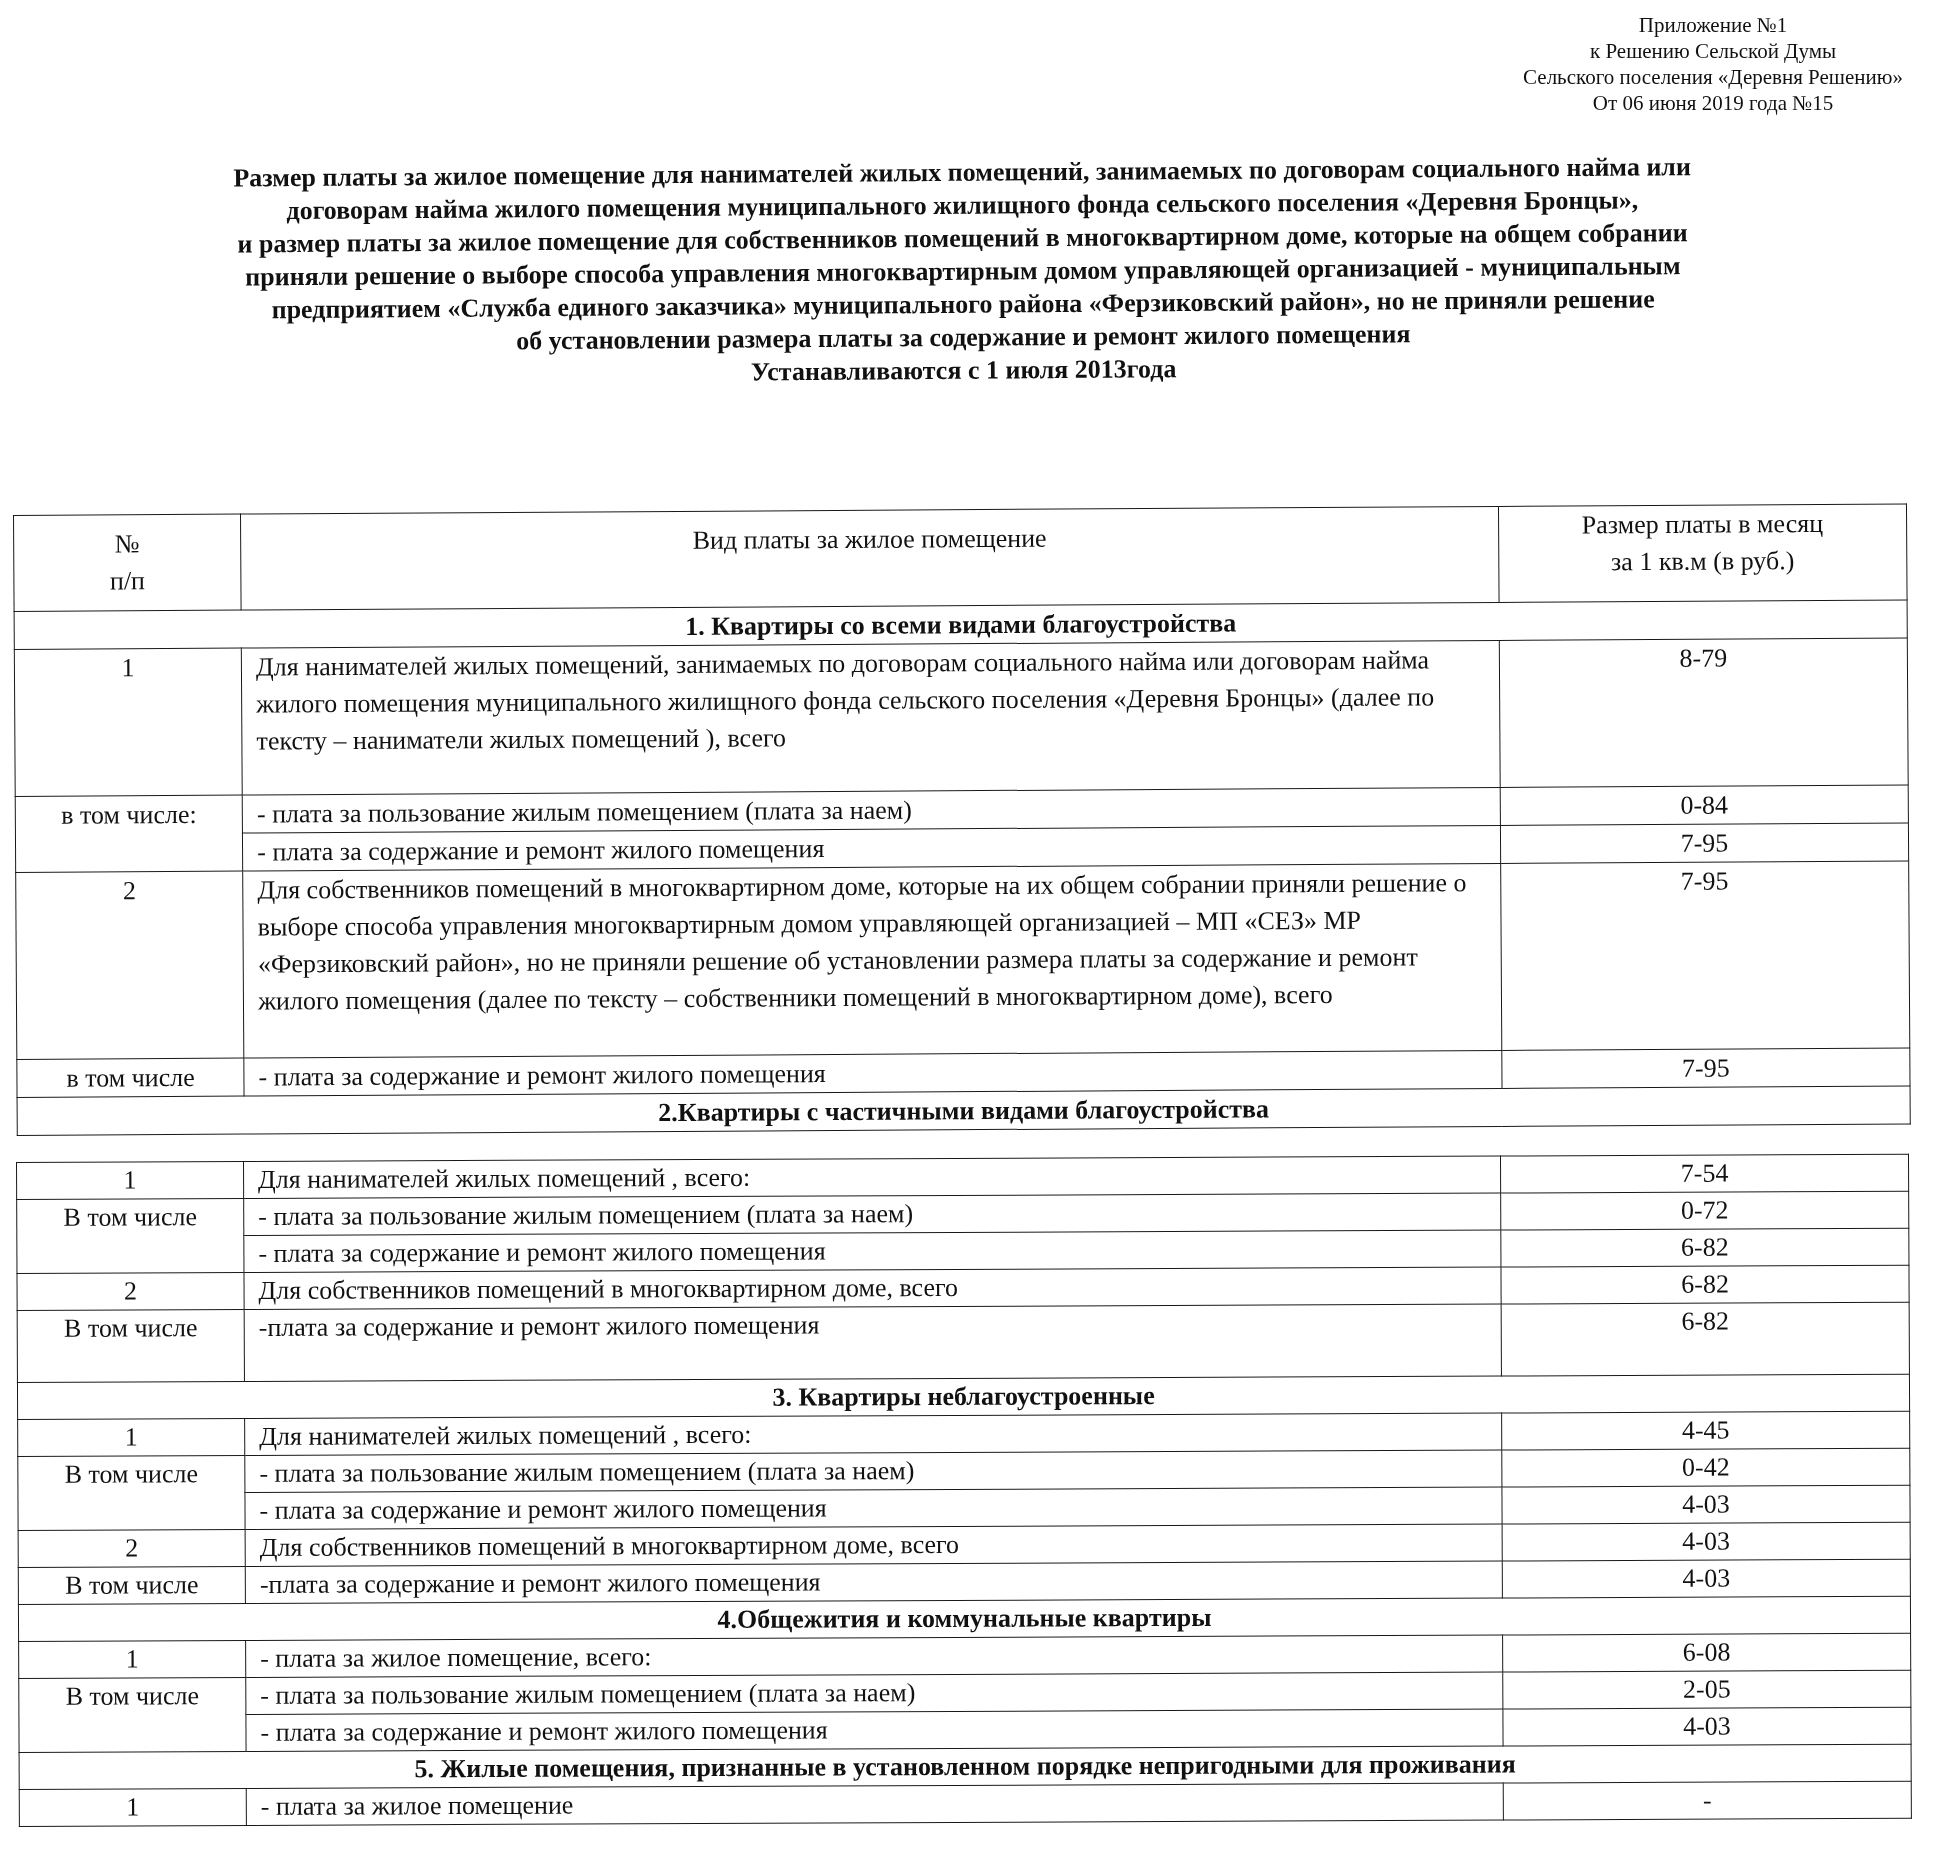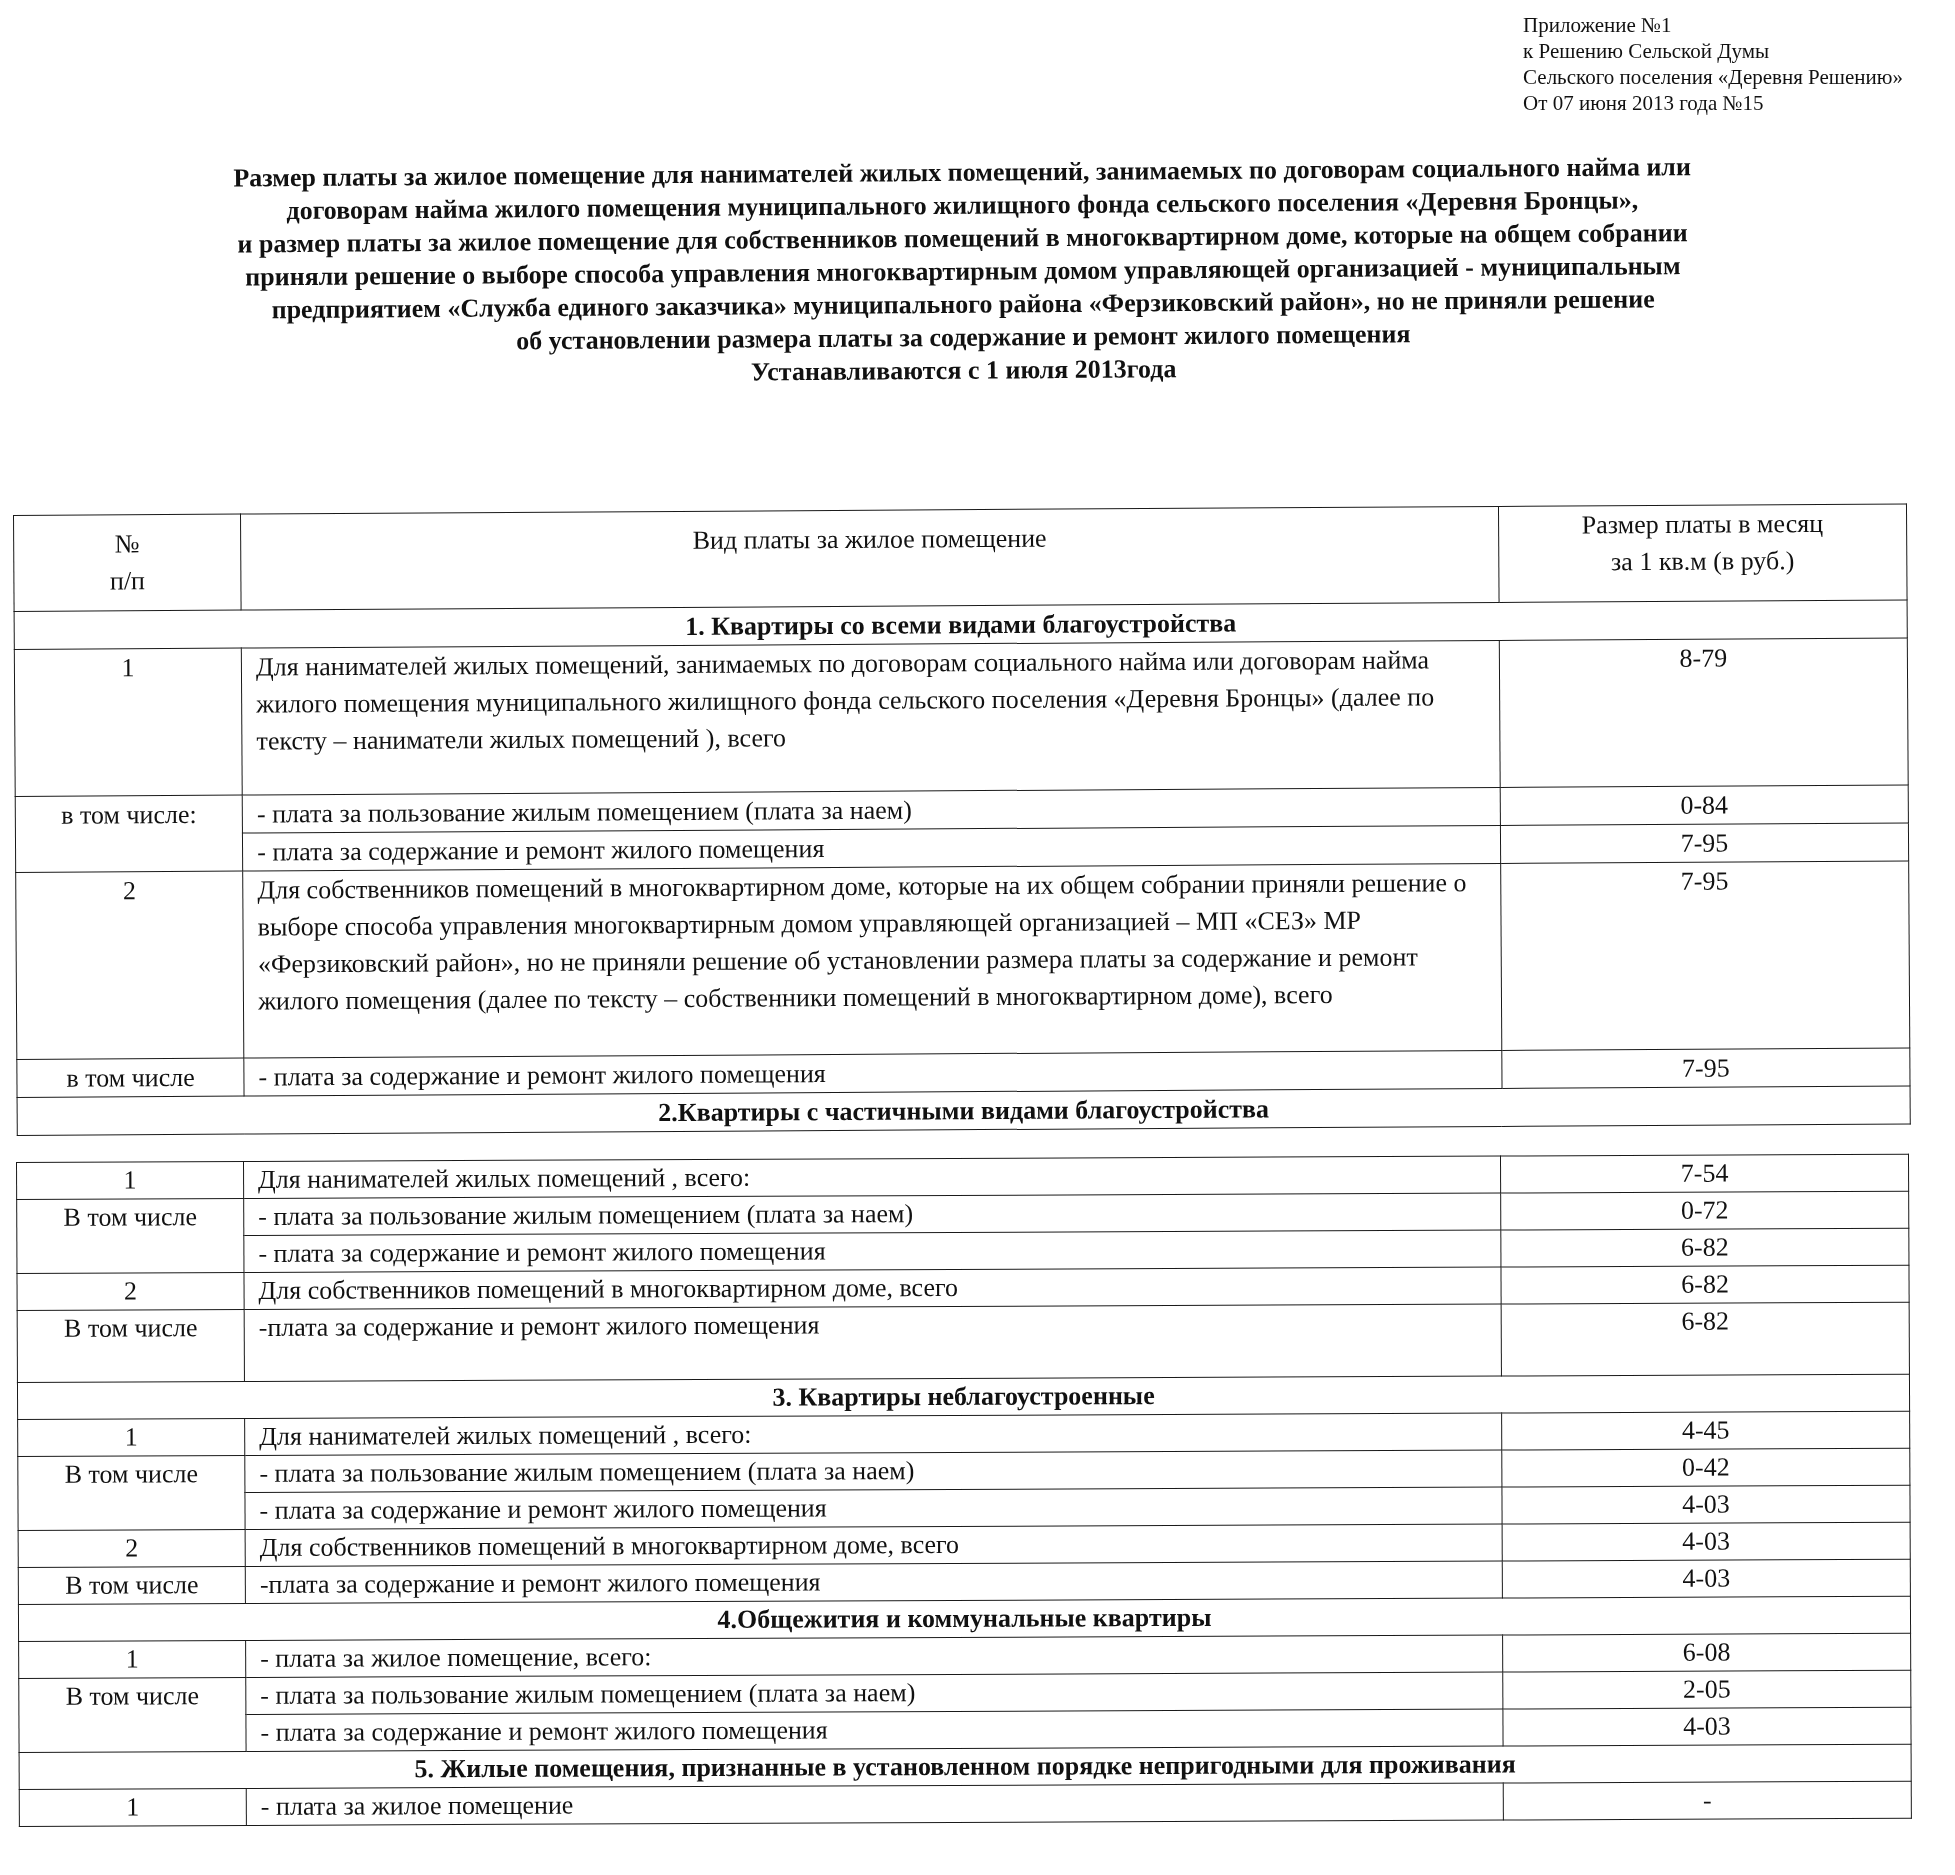--- a/index.html
+++ b/index.html
@@ -1,21 +1,21 @@
 <!DOCTYPE html>
 <html style="font-size:10.3px"><head>
 <meta charset="utf-8">
 <style>
   html, body { margin: 0; padding: 0; background: #ffffff; }
   body {
     width: 1955px; height: 1875px; position: relative; overflow: hidden;
     font-family: "Liberation Serif", "DejaVu Serif", serif; color: #111;
   }
   .appendix {
-    position: absolute; right: 52px; top: 11.6px; text-align: left;
+    position: absolute; right: 52px; top: 11.6px; text-align: center;
     font-size: 21px; line-height: 26px;
   }
   .title {
     position: absolute; left: 39px; width: 1846px; top: 163px; text-align: center;
     font-weight: bold; font-size: 26px; line-height: 33px;
     transform: rotate(-0.45deg); transform-origin: left top;
   }
   .title div { white-space: nowrap; }
   table {
     position: absolute; border-collapse: collapse; table-layout: fixed;
@@ -32,21 +32,21 @@
   .c1 { width: 227px; } .c2 { width: 1257px; } .c3 { width: 408px; }
   .lh-s td { line-height: 36px; }
 </style>
 </head>
 <body>
 
 <div class="appendix">
   <div>Приложение №1</div>
   <div>к  Решению Сельской Думы</div>
   <div>Сельского поселения «Деревня Решению»</div>
-  <div>От 07 июня 2013 года №15</div>
+  <div>От 06 июня 2019 года №15</div>
 </div>
 
 <div class="title">
   <div>Размер платы за жилое помещение для нанимателей  жилых помещений, занимаемых по договорам социального найма или</div>
   <div>договорам найма жилого помещения муниципального жилищного фонда сельского поселения «Деревня Бронцы»,</div>
   <div>и размер платы за жилое помещение для собственников помещений в многоквартирном доме, которые на общем собрании</div>
   <div>приняли решение о выборе способа управления многоквартирным домом управляющей организацией  - муниципальным</div>
   <div>предприятием  «Служба единого заказчика» муниципального района «Ферзиковский район», но не приняли решение</div>
   <div>об установлении размера платы за содержание и ремонт жилого помещения</div>
   <div>Устанавливаются с 1 июля 2013года</div>

